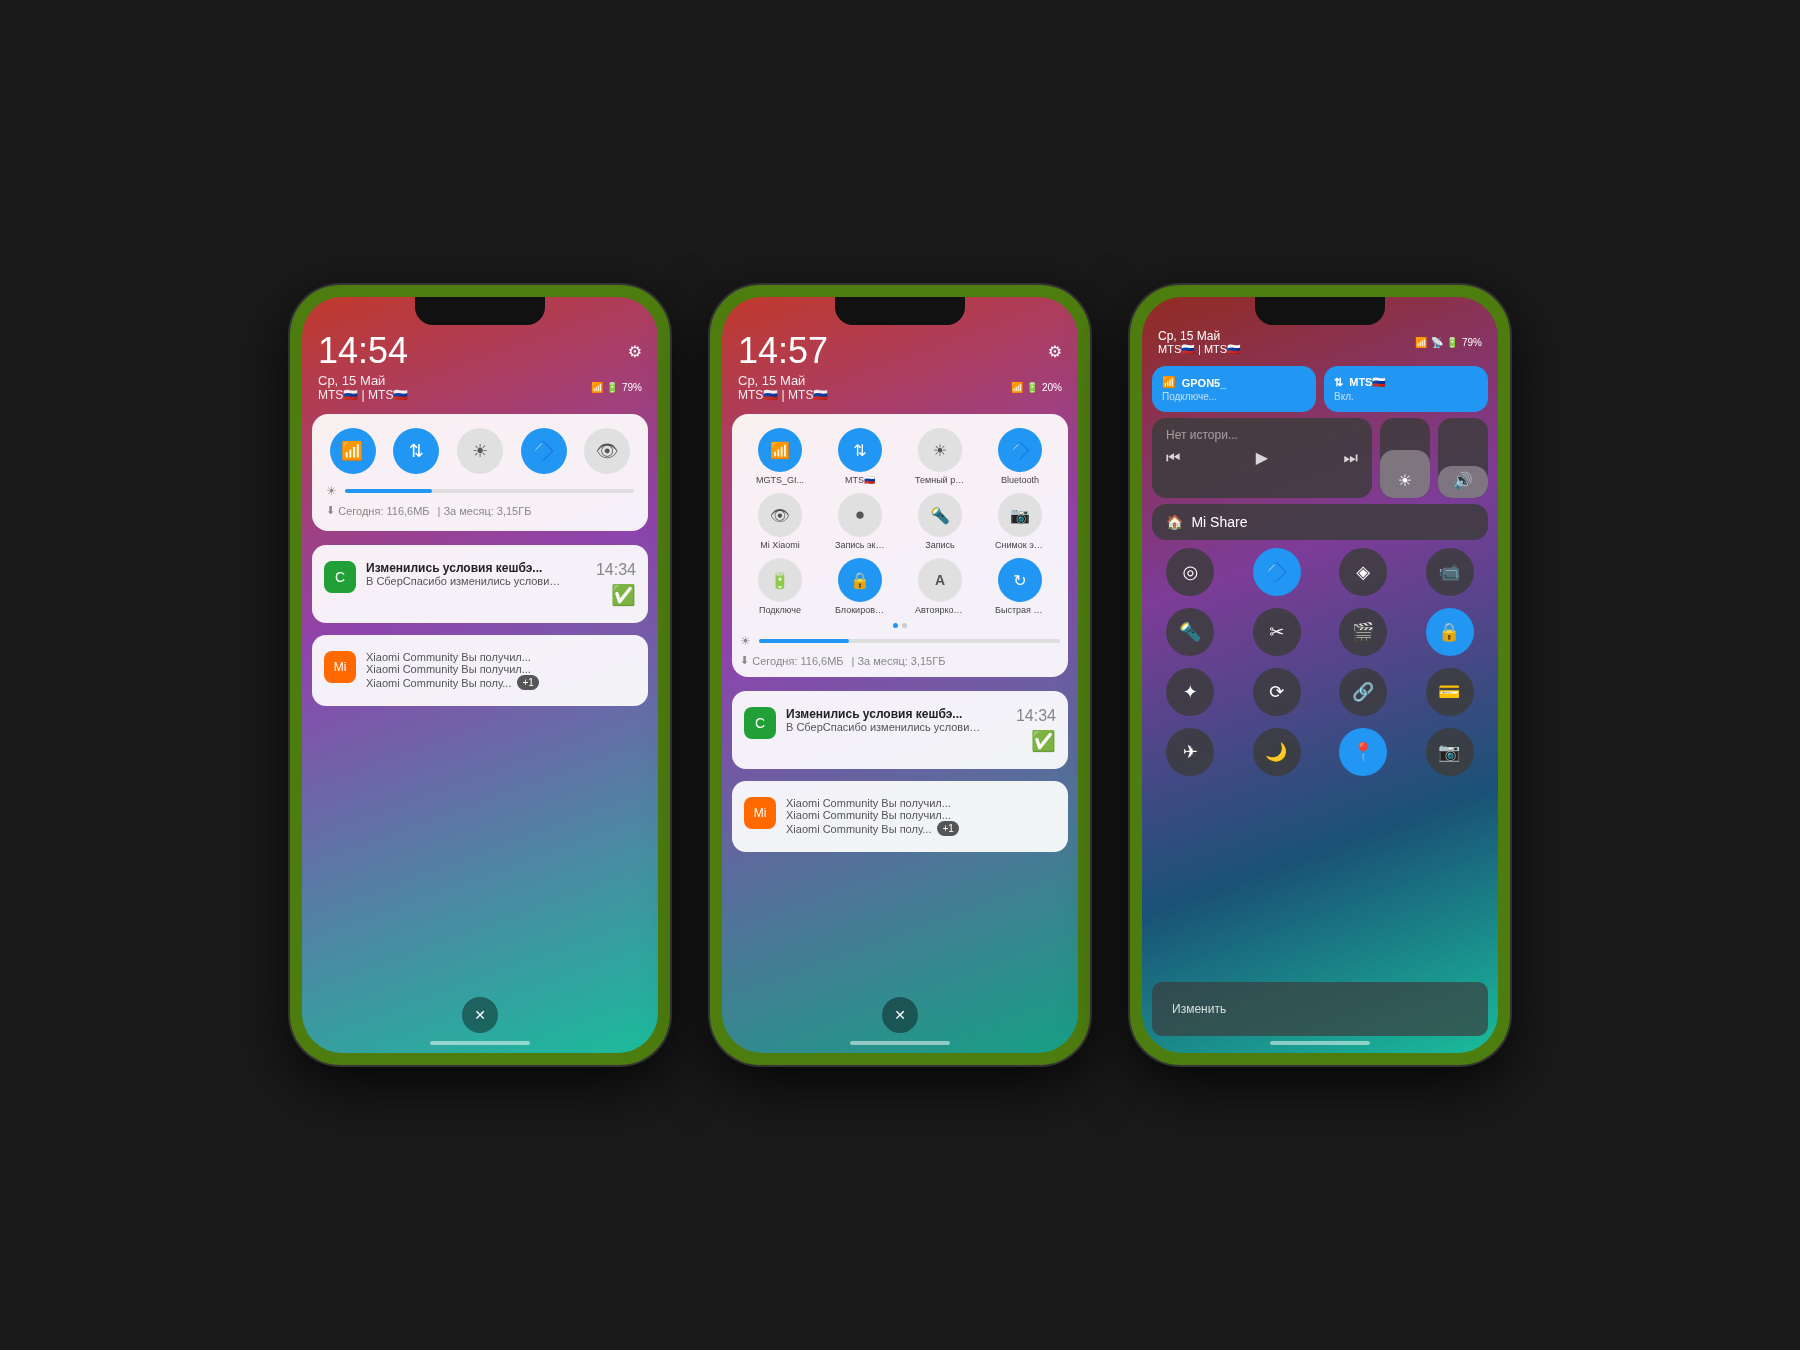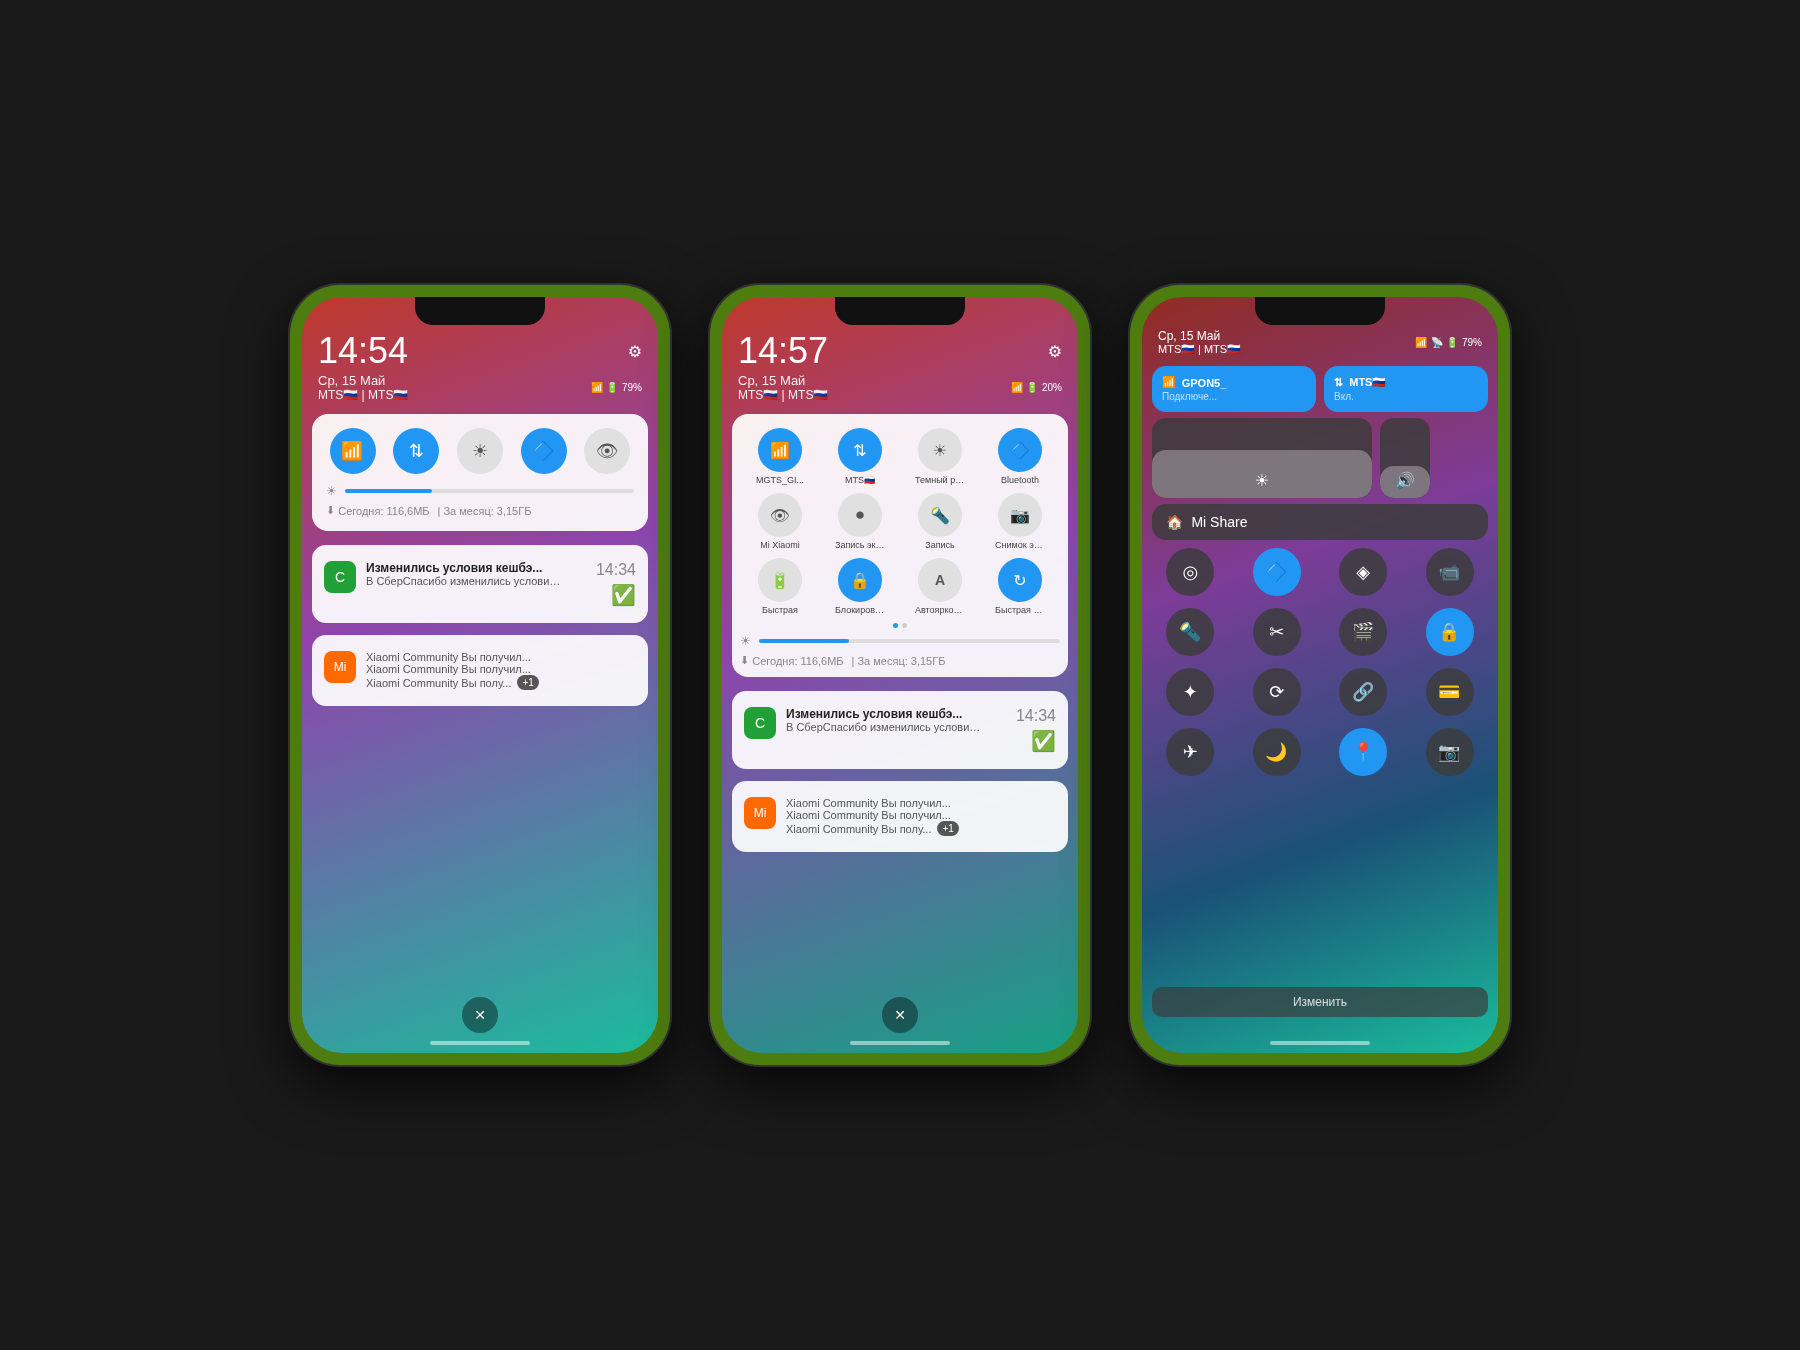--- a/index.html
+++ b/index.html
@@ -386,24 +386,23 @@
       color: white;
       font-size: 18px;
       margin: auto;
     }
 
     .cc-icon-btn.blue { background: #2196F3; }
 
     .cc-change-btn {
       background: rgba(60,60,60,0.7);
       border-radius: 10px;
-      margin: 20px 10px;
-      padding: 8px;
+      margin: 1px 10px;
+      padding: 20px;
       color: rgba(255,255,255,0.8);
-      text-align: center;
       font-size: 12px;
     }
   </style>
 </head>
 <body>
 
 <div class="phone-outer">
   <div class="phone-inner">
     <div class="phone-bg"></div>
     <div class="notch"></div>
@@ -538,21 +537,21 @@
           <div class="grid-btn">
             <div class="icon-circle inactive">🔦</div>
             <span class="btn-label">Запись</span>
           </div>
           <div class="grid-btn">
             <div class="icon-circle inactive">📷</div>
             <span class="btn-label">Снимок экр...</span>
           </div>
           <div class="grid-btn">
             <div class="icon-circle inactive">🔋</div>
-            <span class="btn-label">Быстрая</span>
+            <span class="btn-label">Подключе</span>
           </div>
           <div class="grid-btn">
             <div class="icon-circle active">🔒</div>
             <span class="btn-label">Блокировк...</span>
           </div>
           <div class="grid-btn">
             <div class="icon-circle inactive" style="font-size:14px;font-weight:bold;">A</div>
             <span class="btn-label">Автояркост...</span>
           </div>
           <div class="grid-btn">
@@ -649,20 +648,28 @@
         <div class="cc-tile active-blue">
           <div class="cc-tile-header">
             <span>⇅</span>
             <span>MTS🇷🇺</span>
           </div>
           <div class="cc-tile-sub">Вкл.</div>
         </div>
       </div>
 
       <div style="display:grid;grid-template-columns:1fr 50px 50px;gap:8px;margin:0 10px 6px;">
+        <div class="cc-media" style="margin:0;">
+          <div class="cc-media-title">Нет истори...</div>
+          <div class="cc-media-controls">
+            <span class="cc-media-btn">⏮</span>
+            <span class="cc-media-btn">▶</span>
+            <span class="cc-media-btn">⏭</span>
+          </div>
+        </div>
         <div class="cc-slider-v">
           <div class="cc-slider-v-fill" style="height:60%;"></div>
           <span class="cc-slider-v-icon">☀</span>
         </div>
         <div class="cc-slider-v">
           <div class="cc-slider-v-fill" style="height:40%;"></div>
           <span class="cc-slider-v-icon">🔊</span>
         </div>
       </div>
 

